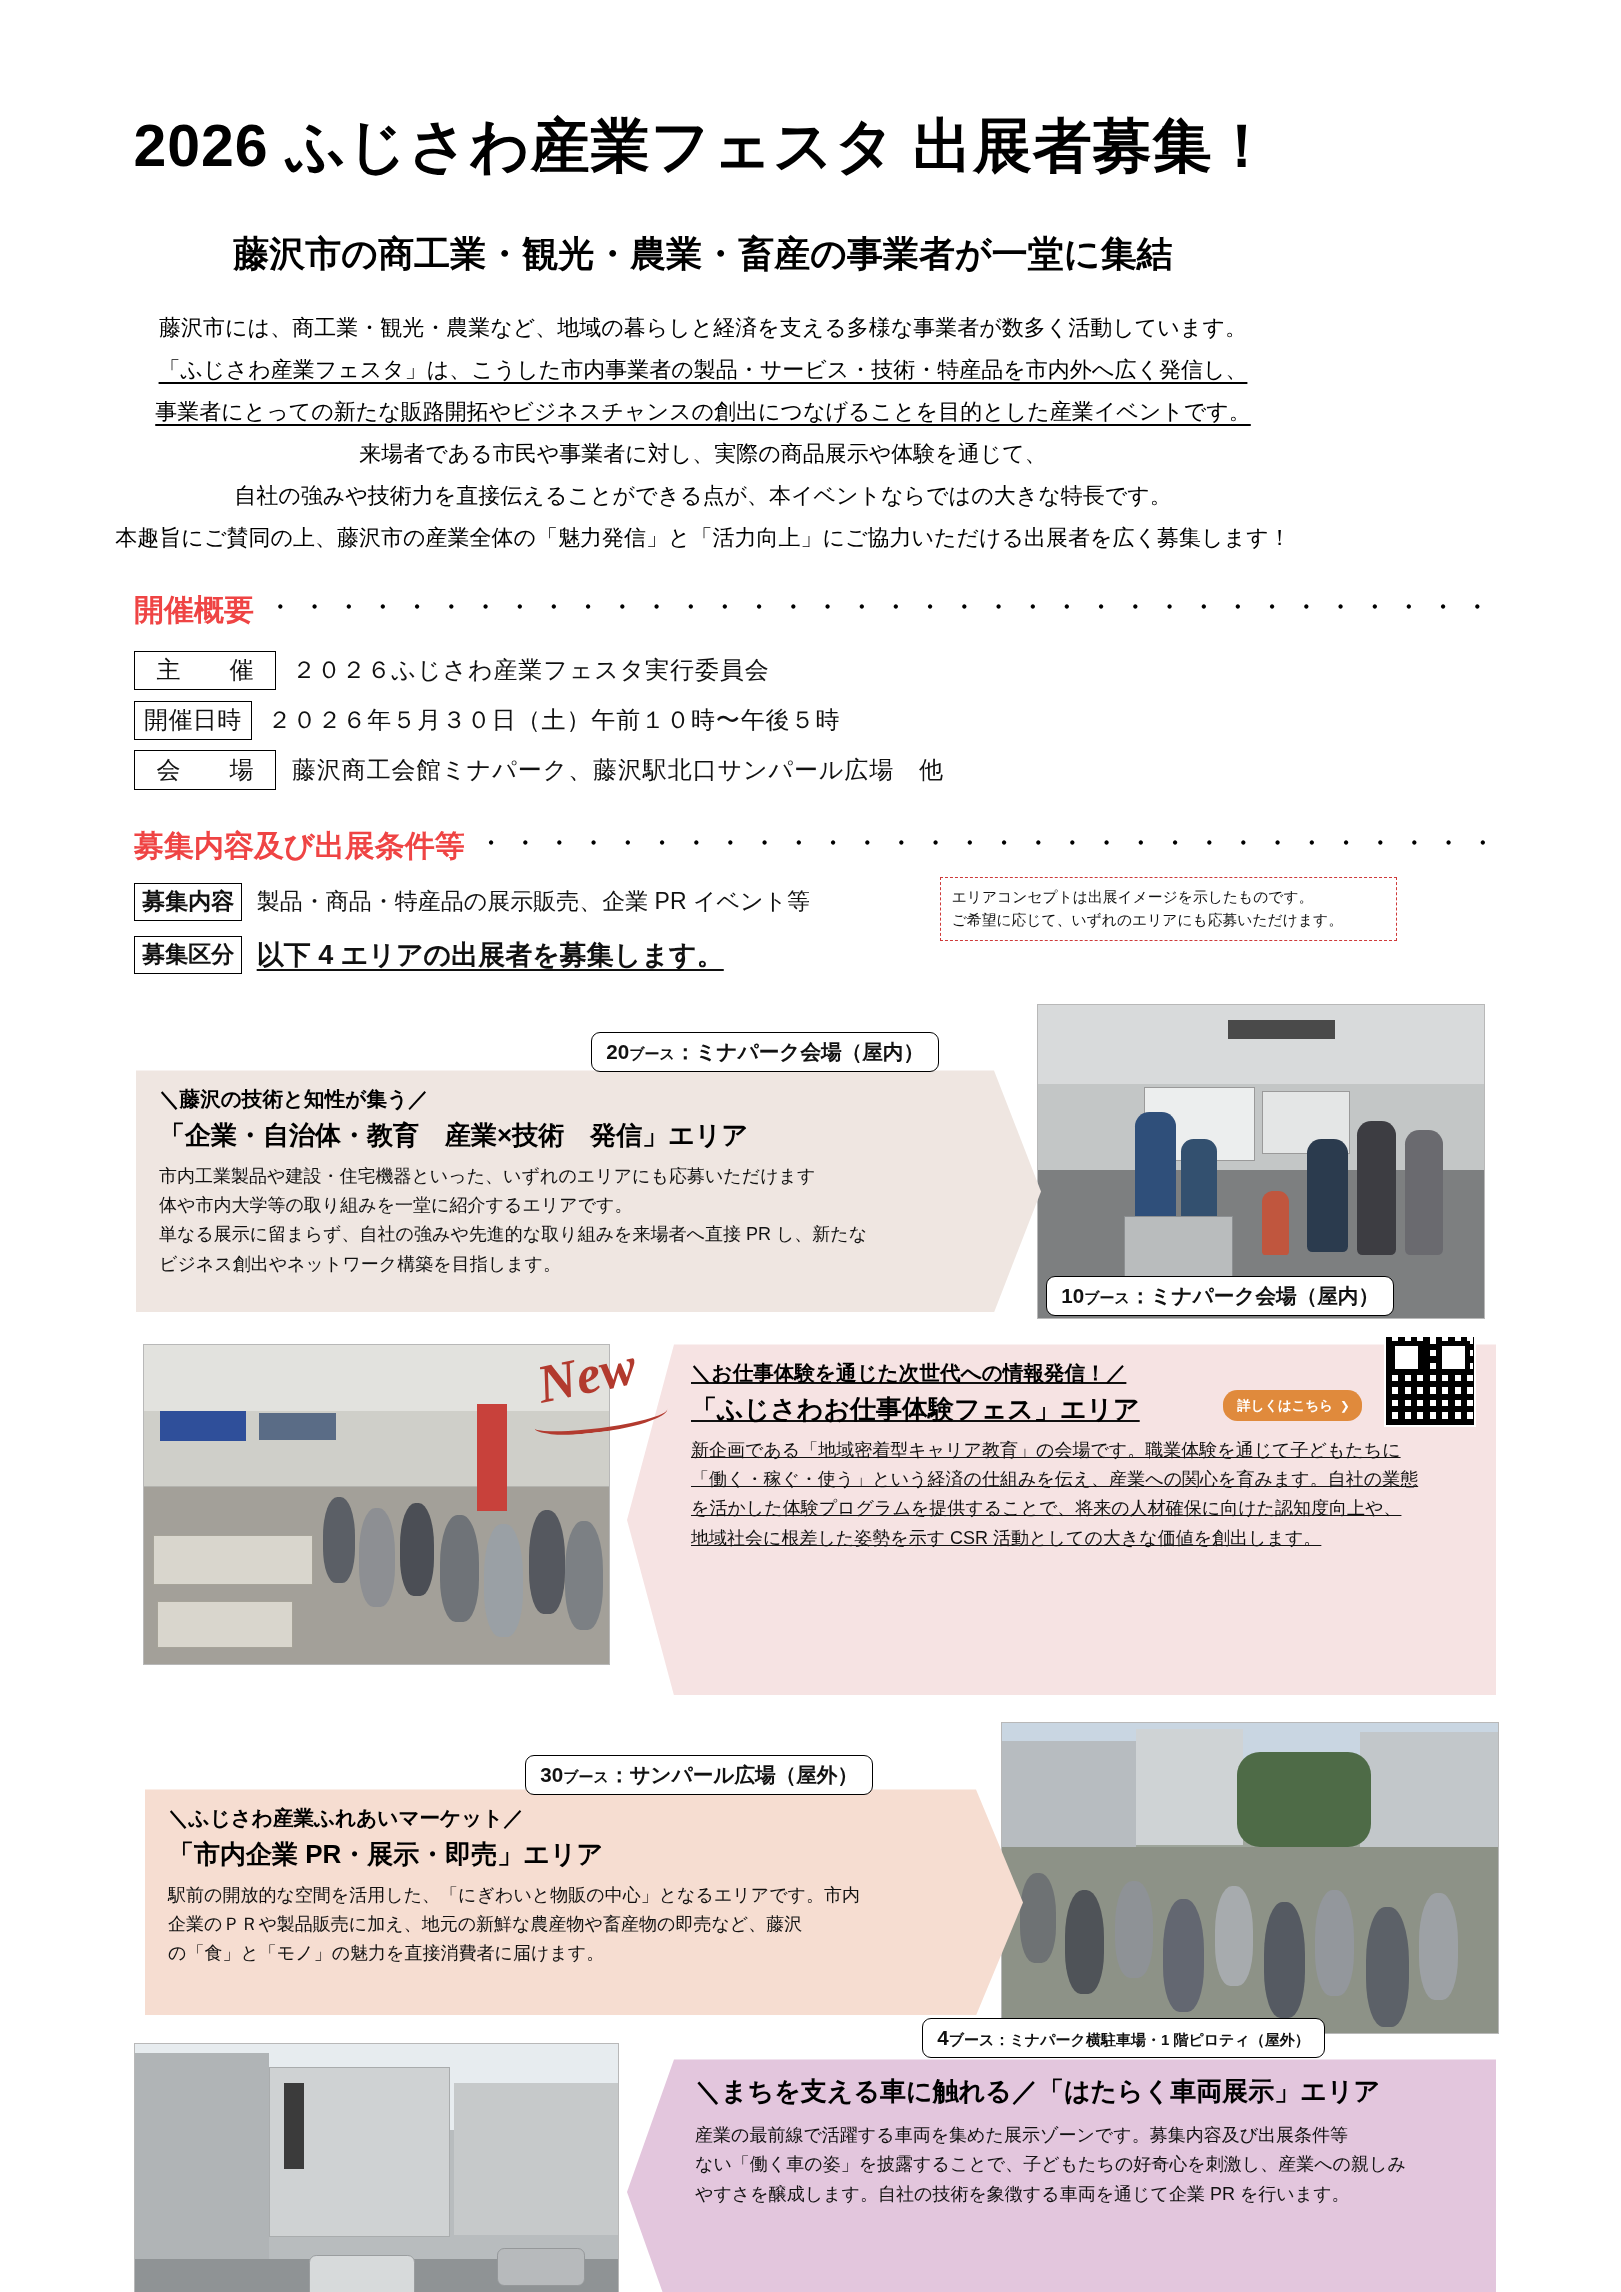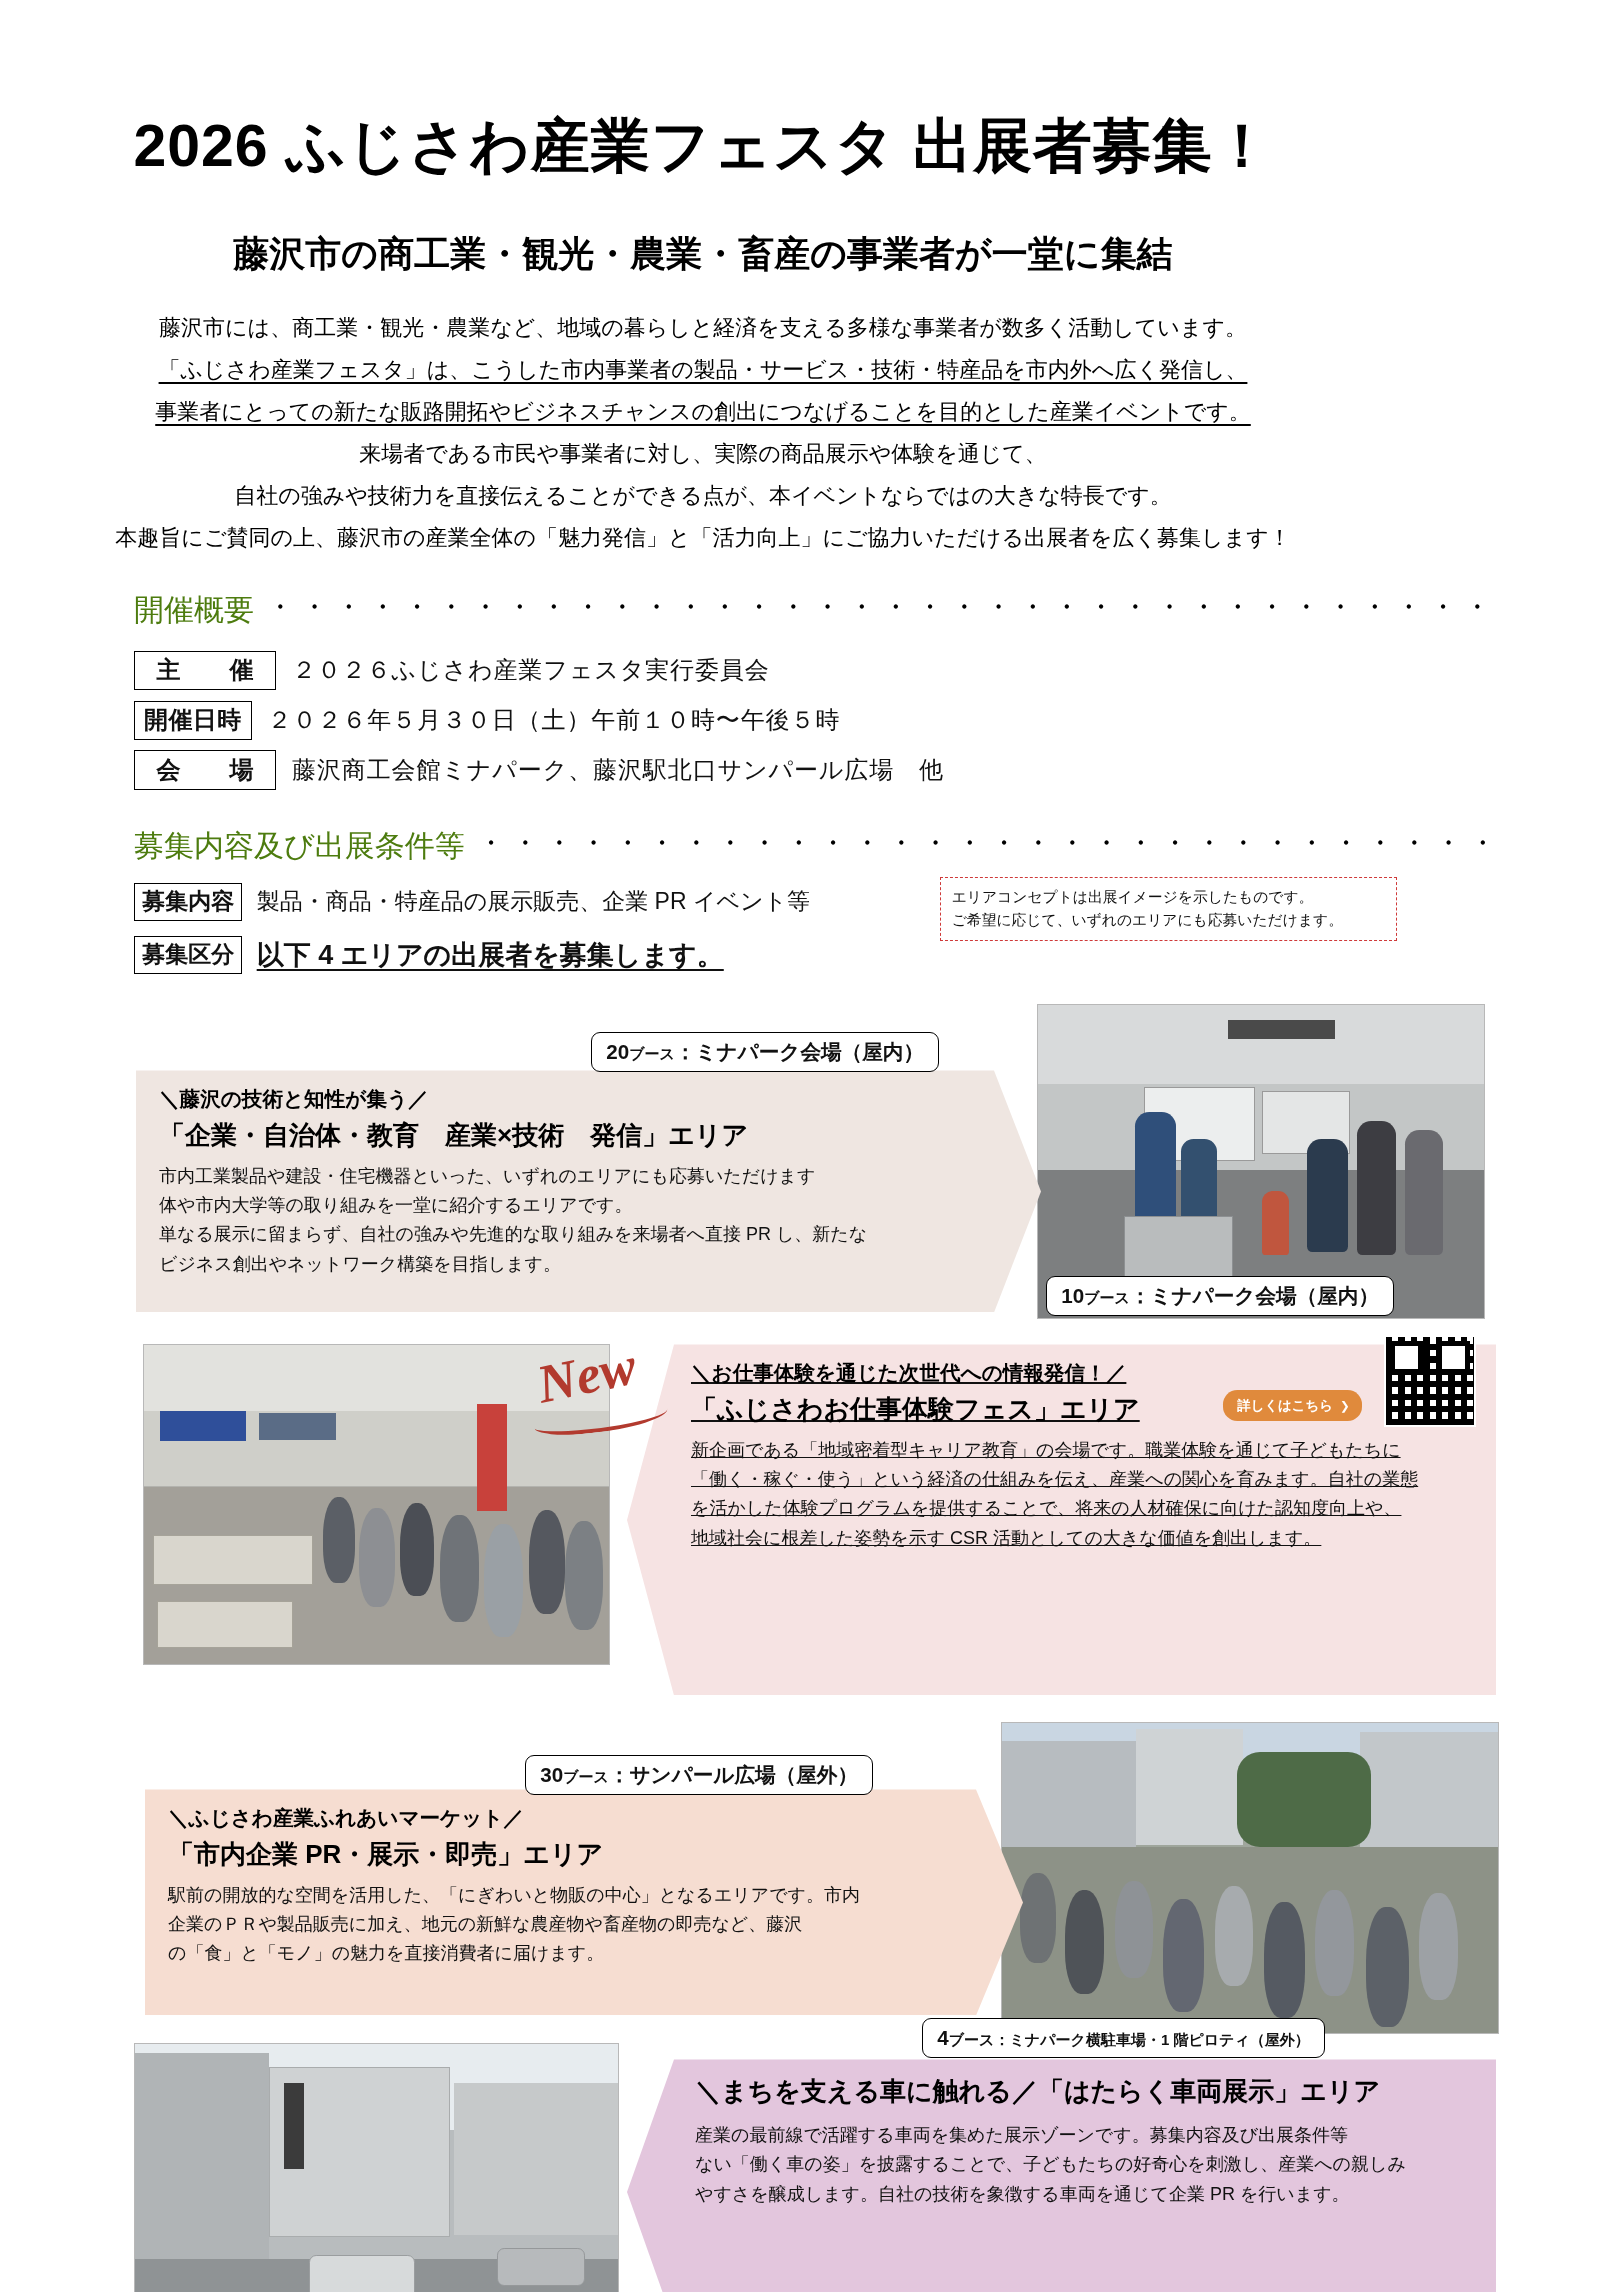--- a/index.html
+++ b/index.html
@@ -60,23 +60,23 @@
 
   
   .section-head {
     display: flex;
     align-items: baseline;
     margin: 36px 0 0 134px;
     width: 1361px;
   }
   .section-head .label {
     font-size: 30px;
-    font-weight: normal;
+    font-weight: bold;
     white-space: nowrap;
-    color: #4d7c0f;
+    color: #ef4444;
   }
   .section-head .dots {
     flex: 1;
     margin-left: 12.5px;
     font-size: 27px;
     letter-spacing: 7.2px;
     overflow: hidden;
     white-space: nowrap;
     color: #000;
     position: relative;
@@ -89,21 +89,21 @@
   }
   .ov-row {
     display: flex;
     align-items: center;
     margin-bottom: 10.7px;
   }
   .ov-key {
     border: 1.3px solid #000;
     padding: 3.6px 9px;
     font-size: 24px;
-    font-weight: bold;
+    font-weight: normal;
     min-width: 106px;
     text-align: center;
     letter-spacing: 0.4px;
     box-sizing: border-box;
     line-height: 1.25;
   }
   .ov-key.spread {
     letter-spacing: 12.5px;
     text-indent: 12.5px;
   }

